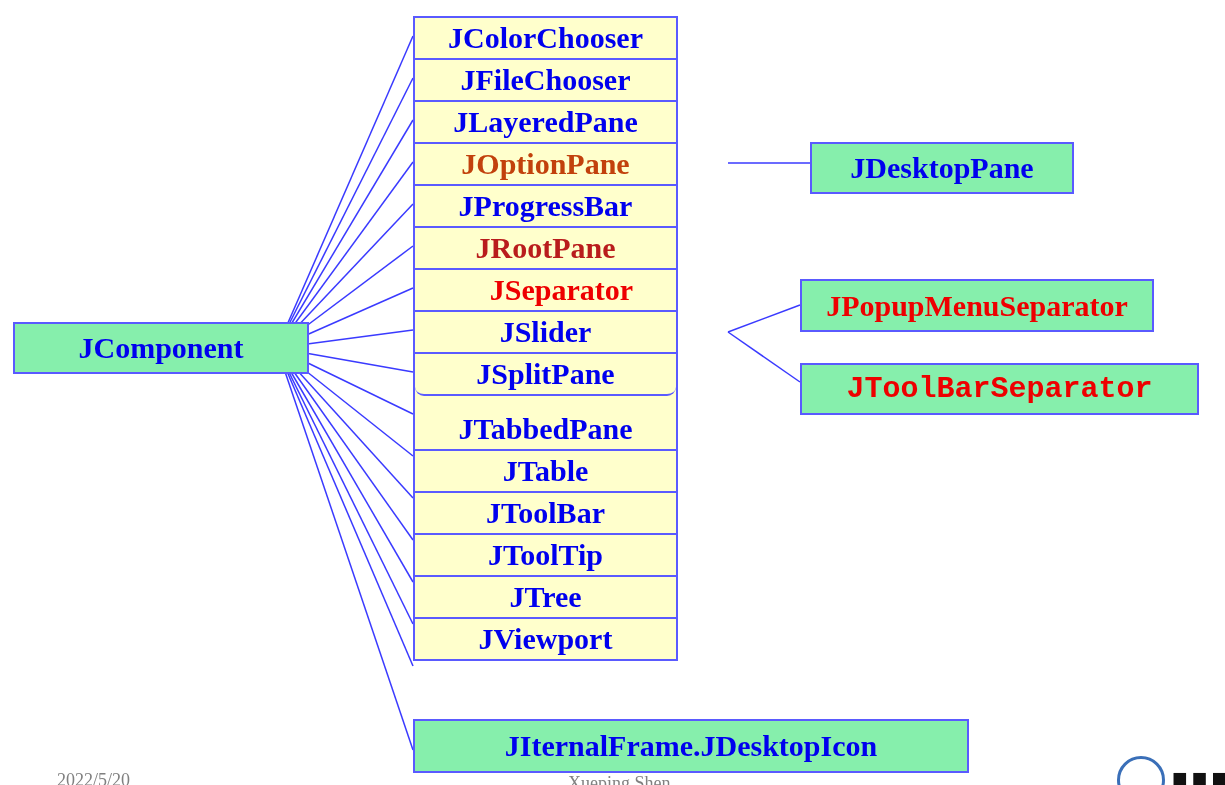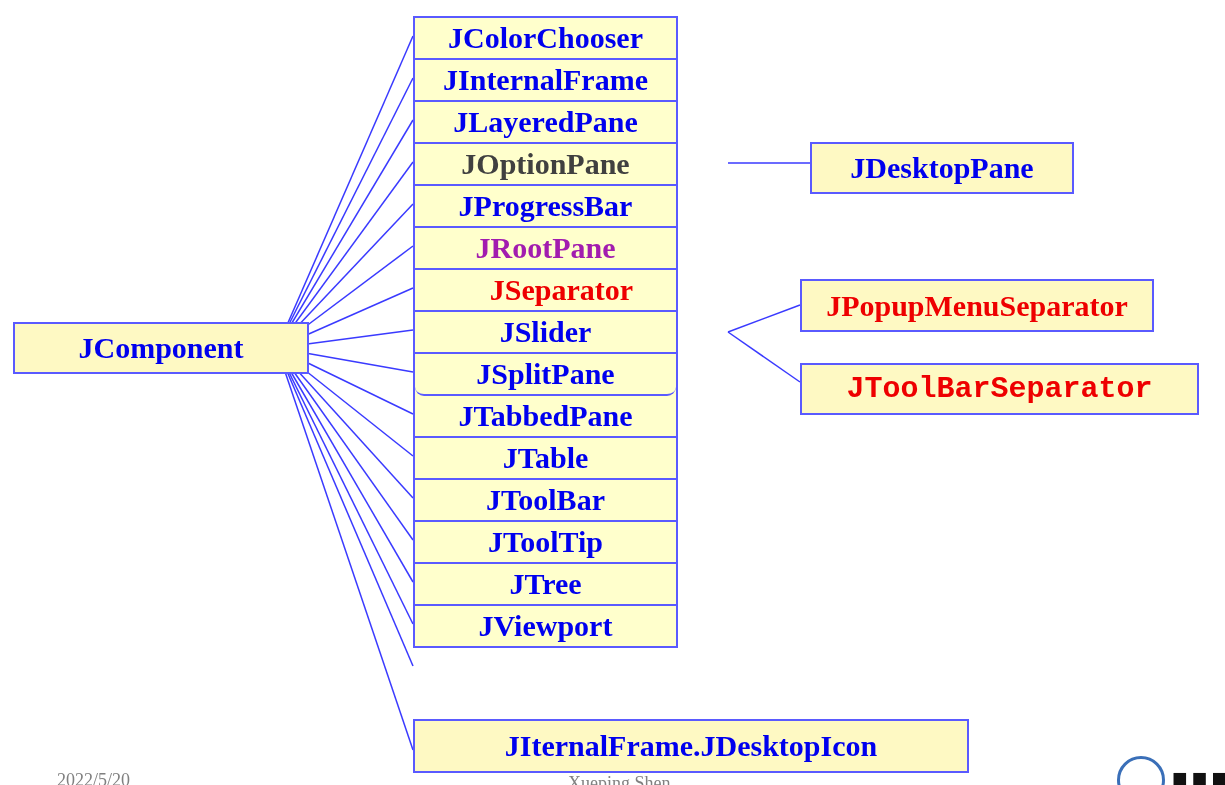--- a/index.html
+++ b/index.html
@@ -1,20 +1,20 @@
 <!DOCTYPE html>
 <html><head>
   <meta charset="utf-8">
   <style>
     html, body { margin: 0; padding: 0; background: #ffffff; }
     body { width: 1225px; height: 785px; position: relative; overflow: hidden;
            font-family: "Liberation Serif", "DejaVu Serif", serif; }
     #stage { position: absolute; left: 0; top: 0; width: 1225px; height: 785px; }
     svg.links { position: absolute; left: 0; top: 0; width: 1225px; height: 785px; pointer-events: none; }
-    .box { position: absolute; box-sizing: border-box; background: #fef9c3;
+    .box { position: absolute; box-sizing: border-box; background: #86efac;
            border: 2px solid #5a5aff; display: flex; align-items: center; justify-content: center;
            font-weight: bold; font-size: 30px; color: #0000ee; white-space: nowrap; }
     .box.red { color: #ee0000; }
     .list { position: absolute; left: 413px; top: 16px; width: 265px; box-sizing: border-box;
             border: 2px solid #5a5aff; border-bottom: none; background: #ffffcc; }
     .row { box-sizing: border-box; height: 42px; border-bottom: 2px solid #5a5aff;
            display: flex; align-items: center; justify-content: center;
            font-weight: bold; font-size: 30px; color: #0000ee; white-space: nowrap; line-height: 1; }
     .row.red { color: #ee0000; }
     .footer { position: absolute; font-family: "Liberation Serif", serif; font-size: 18px; color: #808080; }
@@ -52,29 +52,29 @@
       <line x1="728" y1="332" x2="800" y2="382"></line>
     </g>
   </svg>
 
   <div class="box" style="left:13px; top:322px; width:296px; height:52px;">
     <span>JComponent</span>
   </div>
 
   <div class="list">
     <div class="row" style="color: rgb(0, 0, 238);">JColorChooser</div>
-    <div class="row" style="color: rgb(0, 0, 238);">JInternalFrame</div>
+    <div class="row" style="color: rgb(0, 0, 238);">JFileChooser</div>
     <div class="row" style="color: rgb(0, 0, 238);">JLayeredPane</div>
-    <div class="row" style="color: #404040;">JOptionPane</div>
+    <div class="row" style="color: #c2410c;">JOptionPane</div>
     <div class="row" style="color: rgb(0, 0, 238);">JProgressBar</div>
-    <div class="row" style="color: #a21caf;">JRootPane</div>
+    <div class="row" style="color: #b91c1c;">JRootPane</div>
     <div class="row red" style="color: rgb(238, 0, 0); padding-left: 32px;">JSeparator</div>
     <div class="row" style="color: rgb(0, 0, 238);">JSlider</div>
     <div class="row" style="color: rgb(0, 0, 238); border-radius: 9px;">JSplitPane</div>
-    <div class="row" style="color: rgb(0, 0, 238);">JTabbedPane</div>
+    <div class="row" style="color: rgb(0, 0, 238); margin-top: 13px;">JTabbedPane</div>
     <div class="row" style="color: rgb(0, 0, 238);">JTable</div>
     <div class="row" style="color: rgb(0, 0, 238);">JToolBar</div>
     <div class="row" style="color: rgb(0, 0, 238);">JToolTip</div>
     <div class="row" style="color: rgb(0, 0, 238);">JTree</div>
     <div class="row" style="color: rgb(0, 0, 238); text-align: center;">JViewport</div>
   </div>
 
   <div class="box" style="left:413px; top:719px; width:556px; height:54px;">
     <span>JIternalFrame.JDesktopIcon</span>
   </div>

